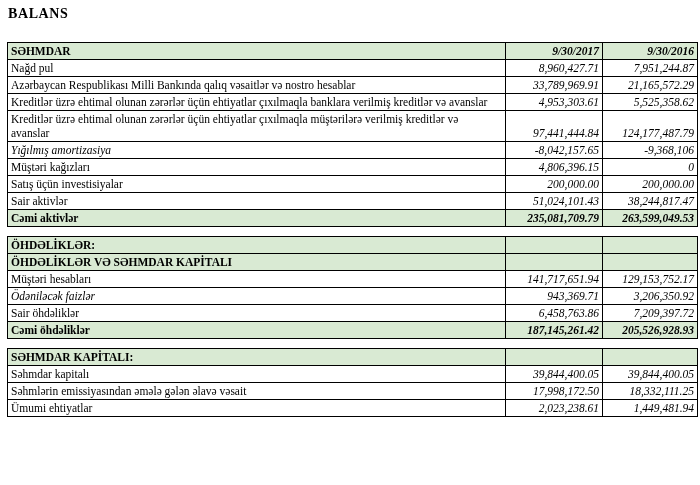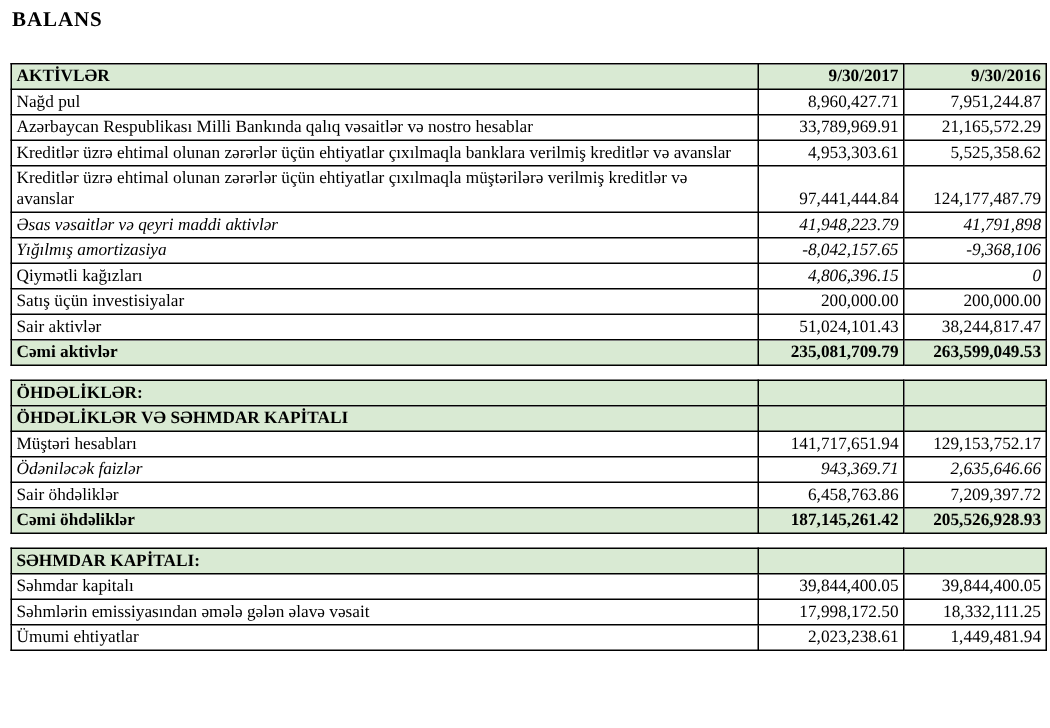--- a/index.html
+++ b/index.html
@@ -25,21 +25,21 @@
     font-size: 11.5px;
     line-height: 14px;
   }
   td {
     border: 1px solid #000;
     padding: 1px 3px;
     vertical-align: bottom;
     overflow: hidden;
   }
   td.lbl { text-align: left; }
-  td.num { text-align: right; }
+  td.num { text-align: right; font-style: italic; }
   tr.green td { background: var(--hdr-bg, #d9ead3); font-weight: bold; }
   tr.italic td { font-style: italic; }
   td.italic { font-style: italic; }
   td.wrapcell { padding-right: 28px; }
   tr.spacer td {
     border: none;
     background: #fff;
     height: 10px;
     padding: 0;
   }
@@ -52,21 +52,21 @@
 
   <table class="balance">
     <colgroup>
       <col style="width:498px">
       <col style="width:97px">
       <col style="width:95px">
     </colgroup>
     <tbody>
 
       <tr class="green">
-        <td class="lbl">AKTİVLƏR</td>
+        <td class="lbl">SƏHMDAR</td>
         <td class="num">9/30/2017</td>
         <td class="num">9/30/2016</td>
       </tr>
 
       <tr>
         <td class="lbl">Nağd pul</td>
         <td class="num">8,960,427.71</td>
         <td class="num">7,951,244.87</td>
       </tr>
       <tr>
@@ -78,31 +78,26 @@
         <td class="lbl">Kreditlər üzrə ehtimal olunan zərərlər üçün ehtiyatlar çıxılmaqla banklara verilmiş kreditlər və avanslar</td>
         <td class="num">4,953,303.61</td>
         <td class="num">5,525,358.62</td>
       </tr>
       <tr>
         <td class="lbl wrapcell">Kreditlər üzrə ehtimal olunan zərərlər üçün ehtiyatlar çıxılmaqla müştərilərə verilmiş kreditlər və avanslar</td>
         <td class="num">97,441,444.84</td>
         <td class="num">124,177,487.79</td>
       </tr>
       <tr class="italic">
-        <td class="lbl">Əsas vəsaitlər və qeyri maddi aktivlər</td>
-        <td class="num">41,948,223.79</td>
-        <td class="num">41,791,898</td>
-      </tr>
-      <tr class="italic">
         <td class="lbl">Yığılmış amortizasiya</td>
         <td class="num">-8,042,157.65</td>
         <td class="num">-9,368,106</td>
       </tr>
       <tr>
-        <td class="lbl">Qiymətli kağızları</td>
+        <td class="lbl">Müştəri kağızları</td>
         <td class="num italic">4,806,396.15</td>
         <td class="num italic">0</td>
       </tr>
       <tr>
         <td class="lbl">Satış üçün investisiyalar</td>
         <td class="num">200,000.00</td>
         <td class="num">200,000.00</td>
       </tr>
       <tr>
         <td class="lbl">Sair aktivlər</td>
@@ -132,21 +127,21 @@
       </tr>
 
       <tr>
         <td class="lbl">Müştəri hesabları</td>
         <td class="num">141,717,651.94</td>
         <td class="num">129,153,752.17</td>
       </tr>
       <tr class="italic">
         <td class="lbl">Ödəniləcək faizlər</td>
         <td class="num">943,369.71</td>
-        <td class="num">2,635,646.66</td>
+        <td class="num">3,206,350.92</td>
       </tr>
       <tr>
         <td class="lbl">Sair öhdəliklər</td>
         <td class="num">6,458,763.86</td>
         <td class="num">7,209,397.72</td>
       </tr>
 
       <tr class="green">
         <td class="lbl">Cəmi öhdəliklər</td>
         <td class="num">187,145,261.42</td>

